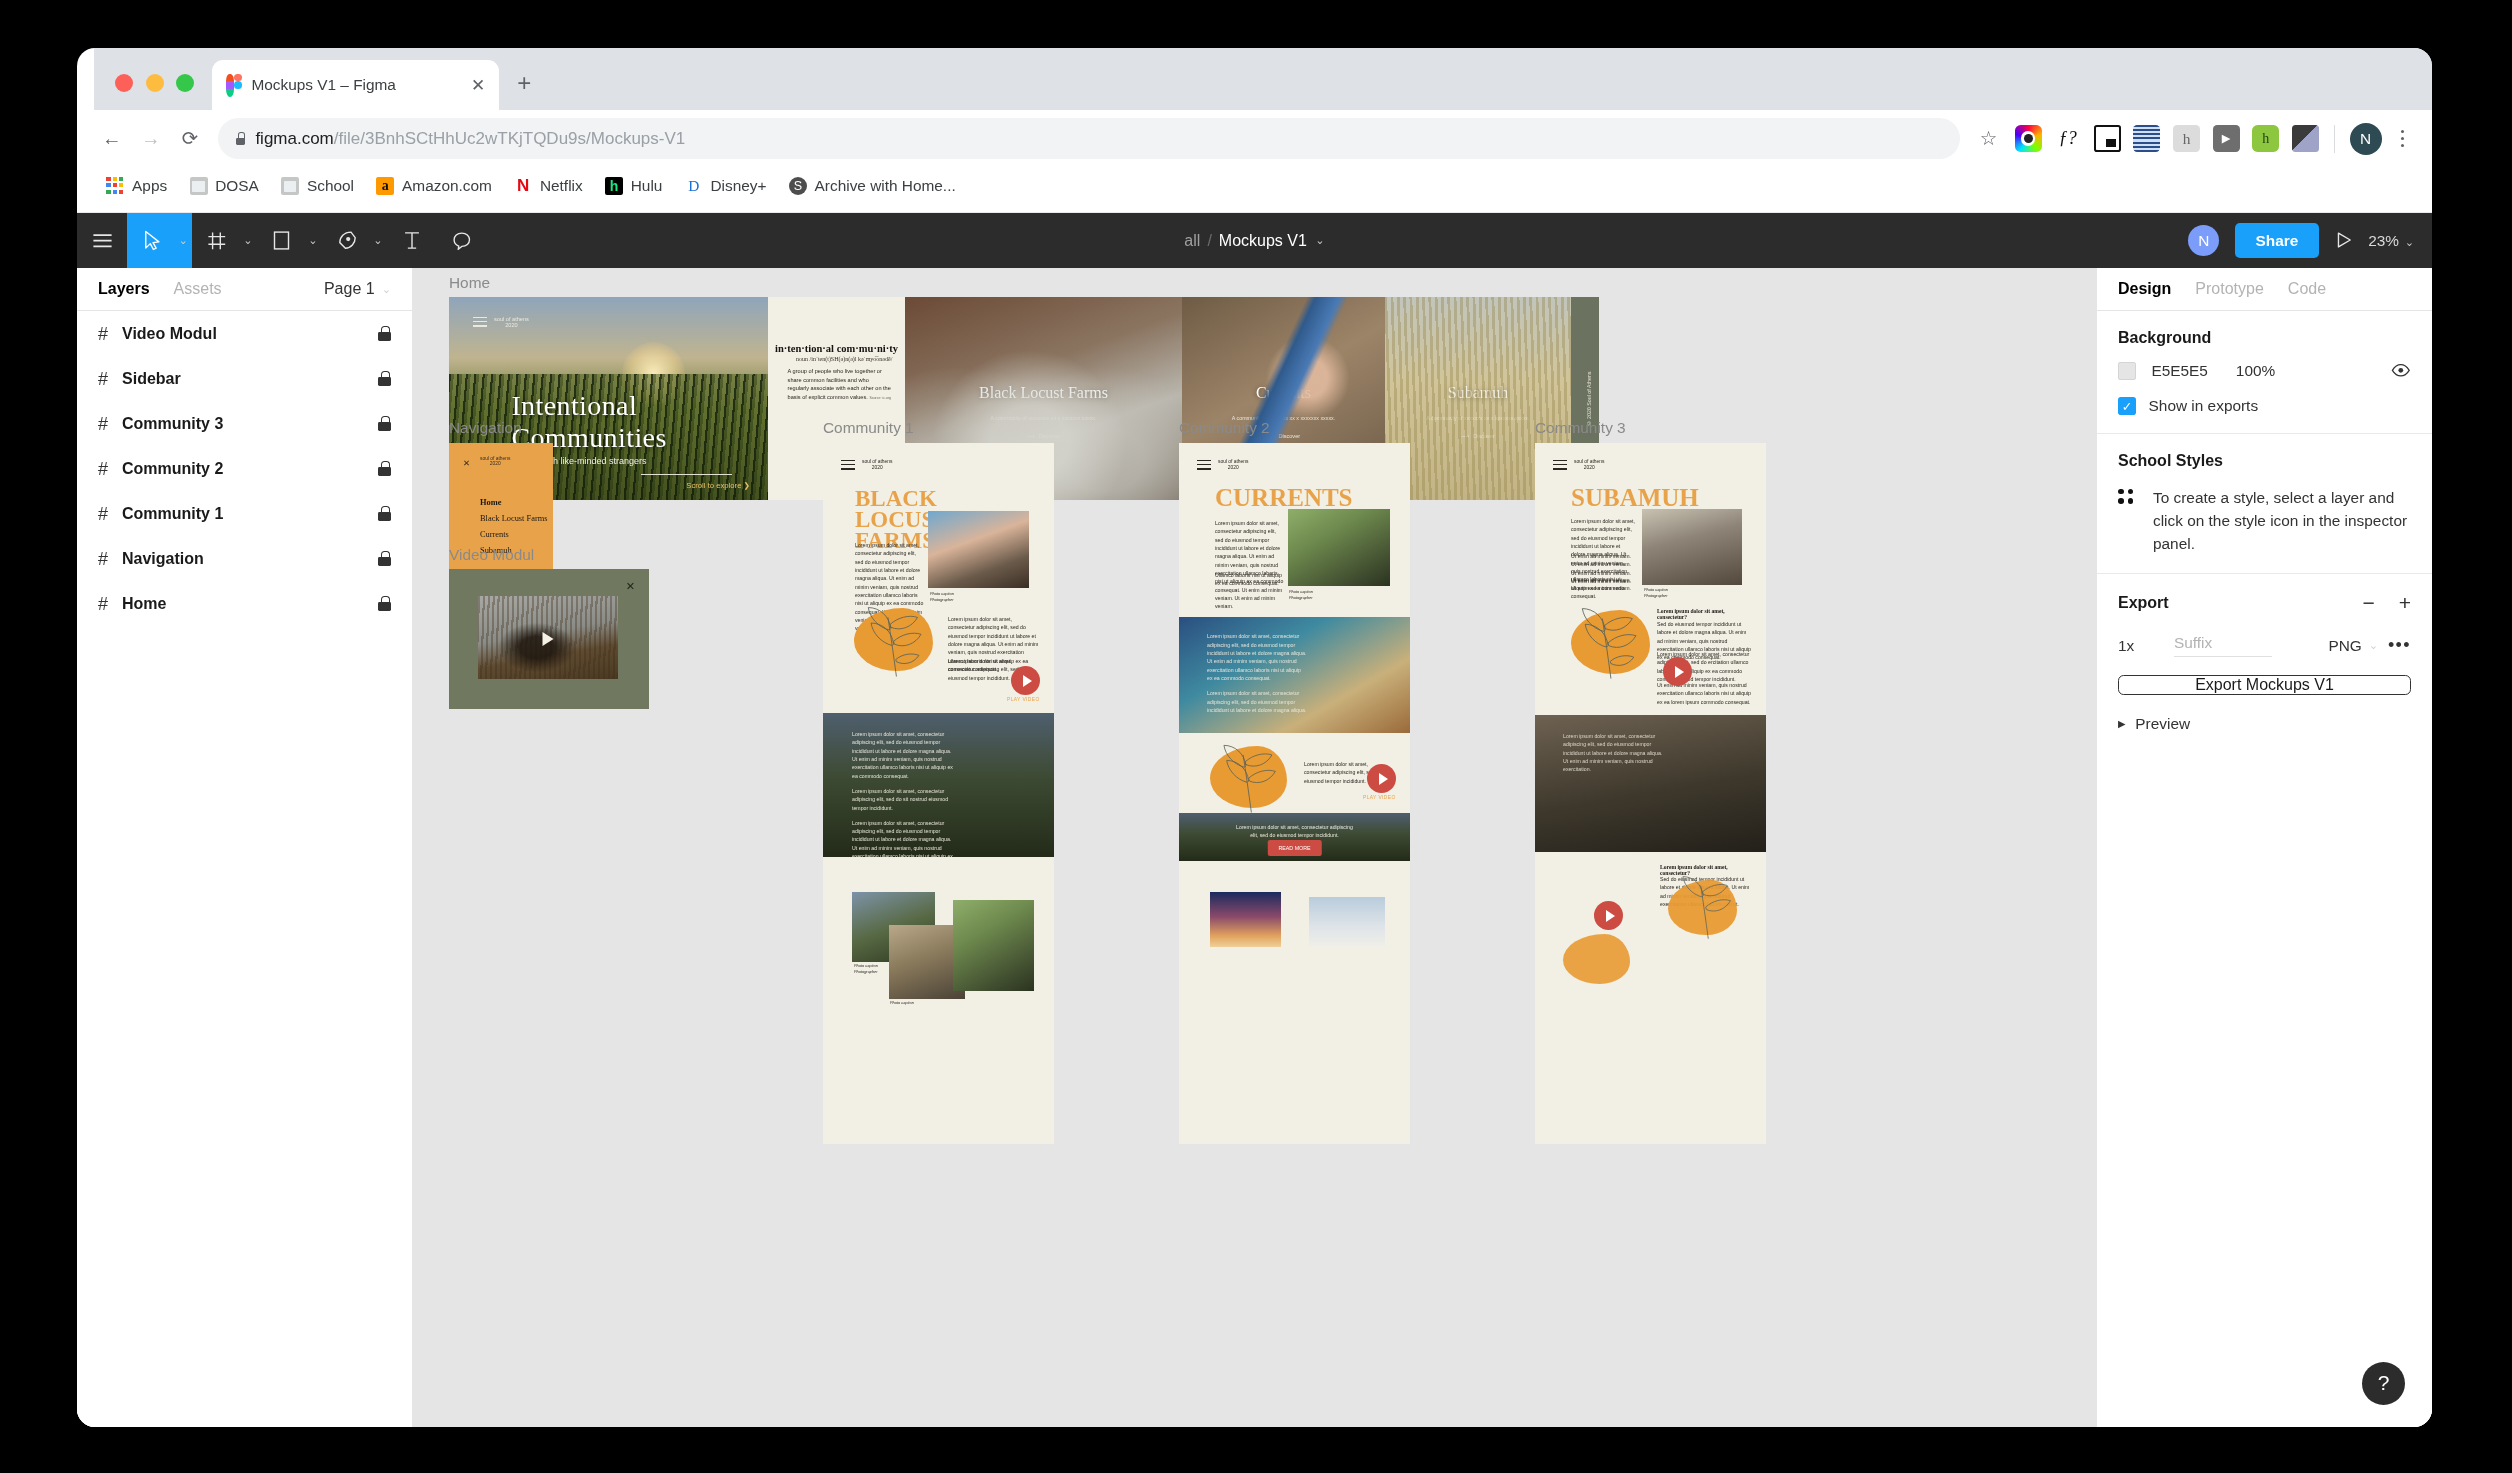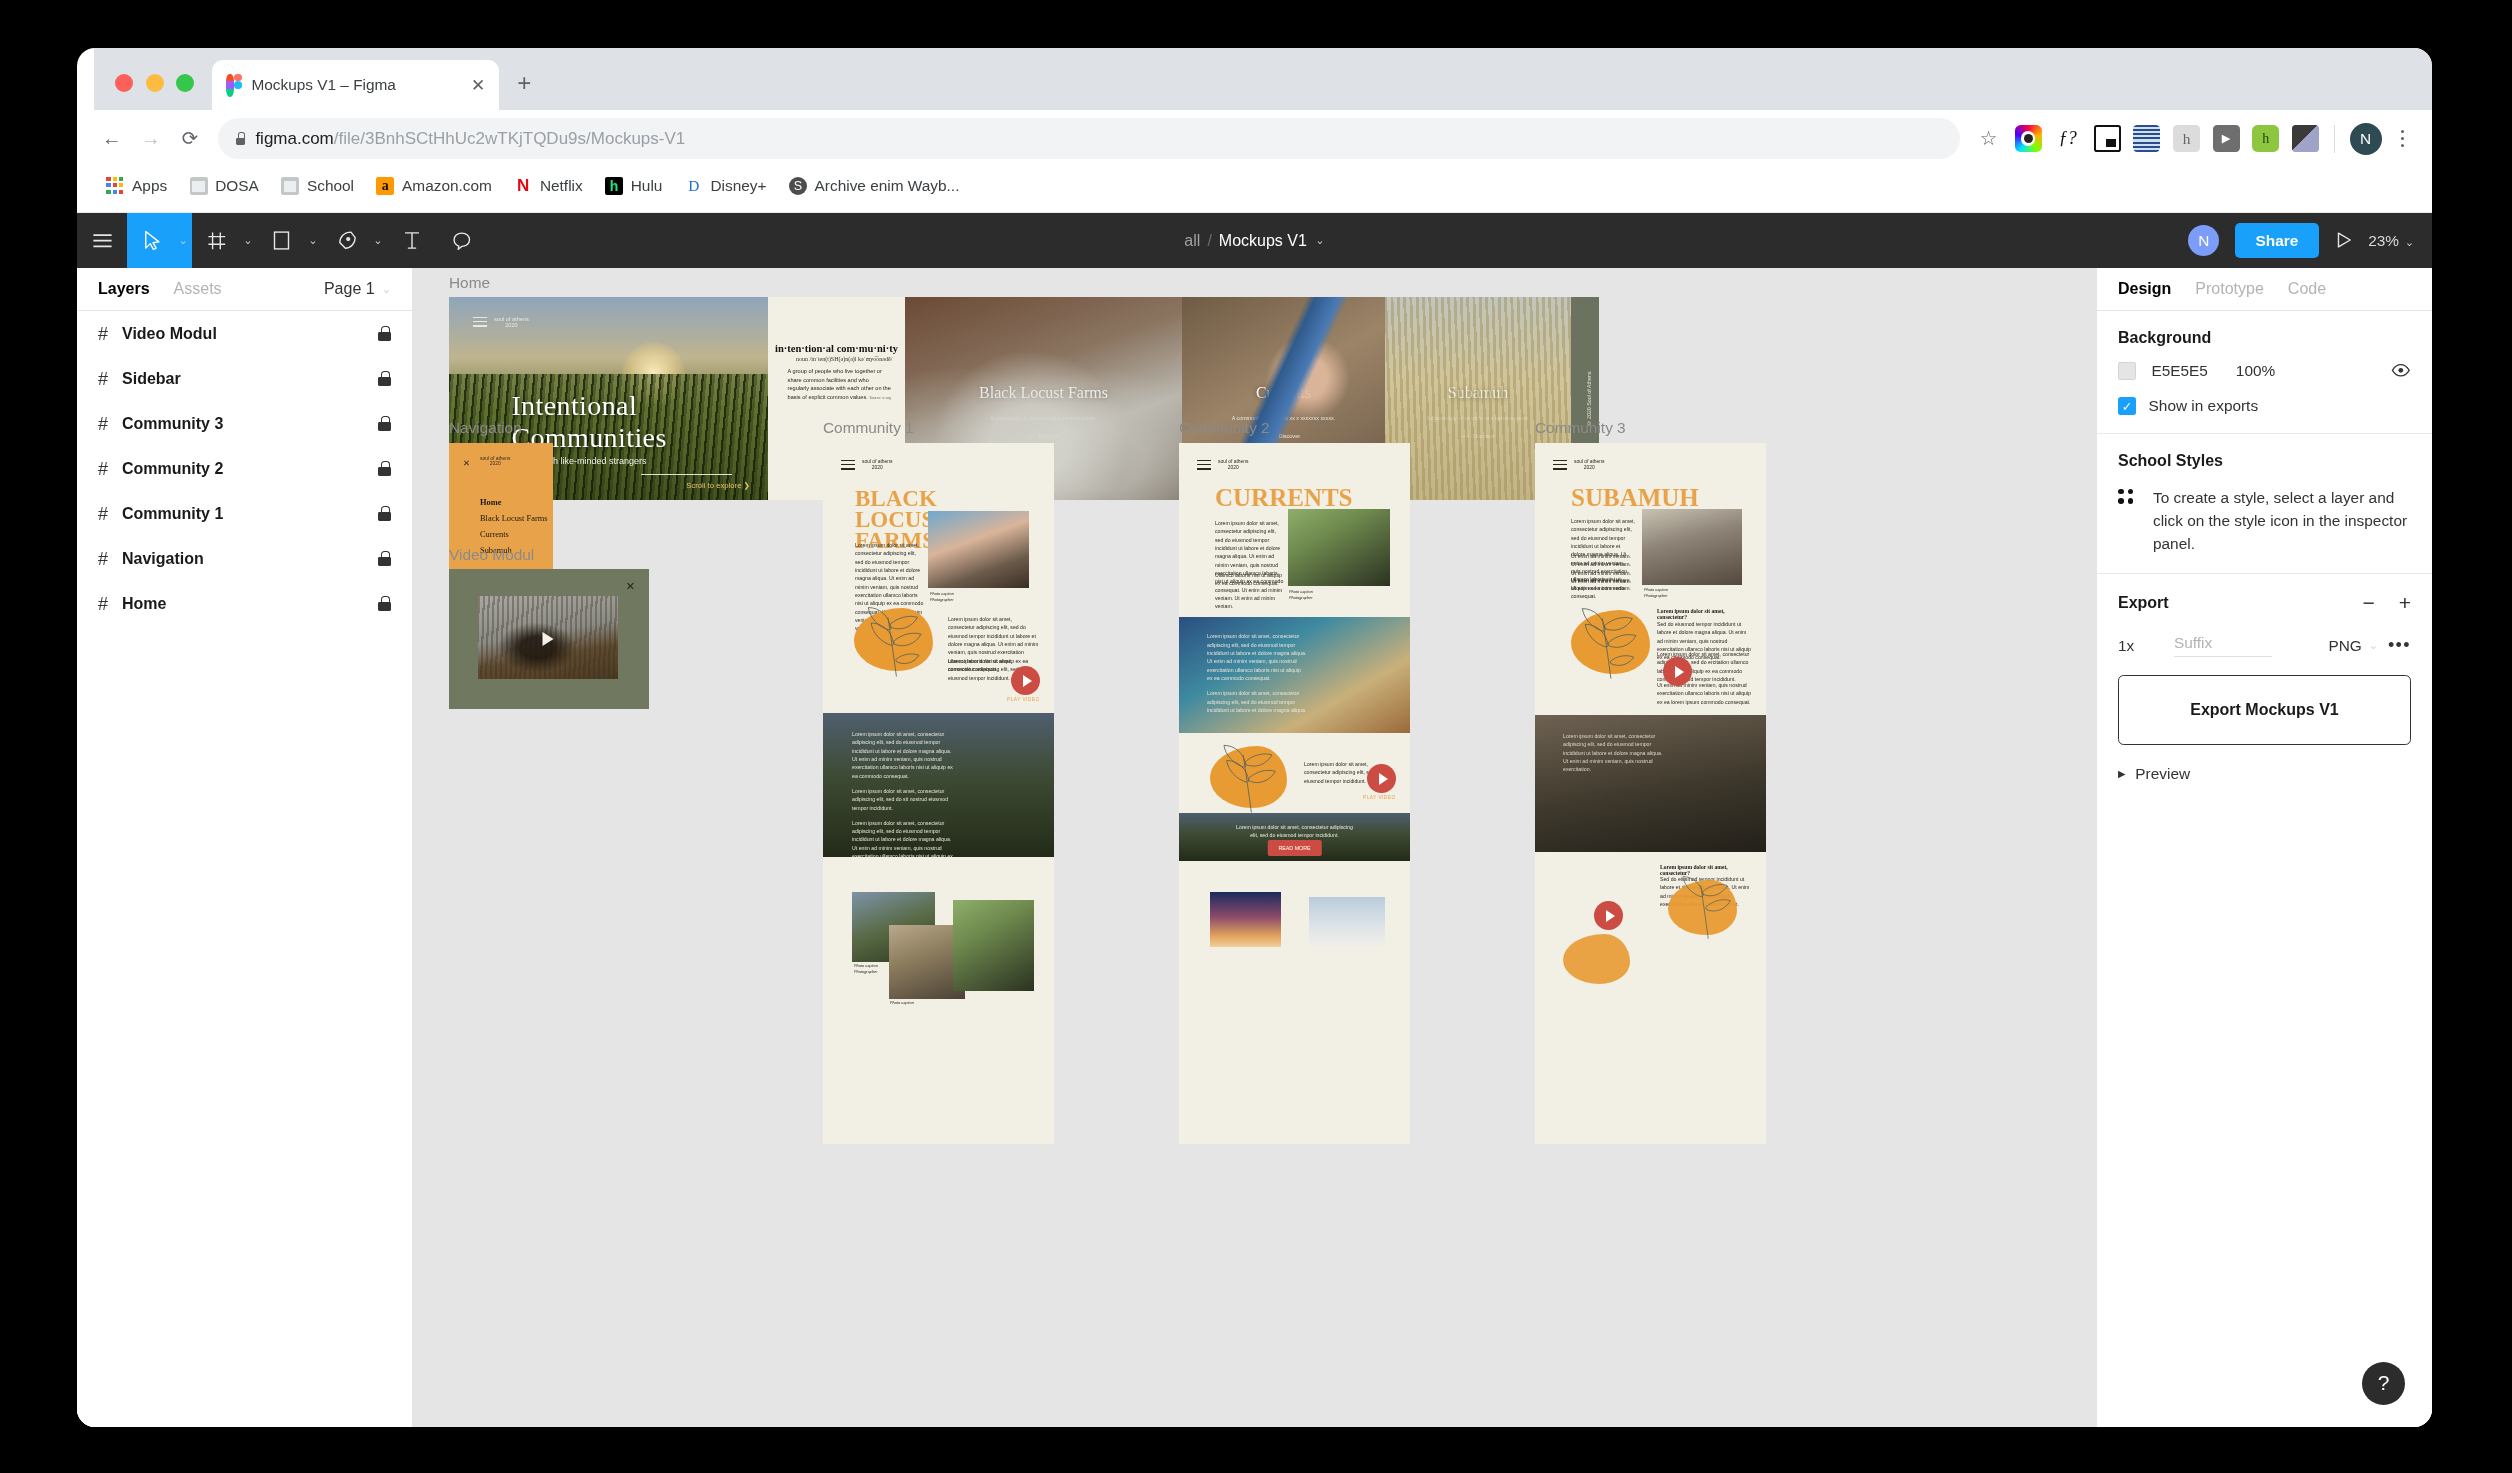--- a/index.html
+++ b/index.html
@@ -151,21 +151,21 @@
   .exp-head { display:flex; align-items:center; }
   .exp-head .rp-title { margin-bottom:0; }
   .exp-btns { margin-left:auto; display:flex; gap:24px; font-size:21px; color:#333; line-height:1;}
   .exp-btns span{cursor:pointer;}
   .exp-row { display:flex; align-items:center; margin:21px 0 18px 0;}
   .exp-scale { font-size:15.4px; color:#333; width:56px;}
   .exp-suffix { font-size:15.4px; color:#b3b3b3; border-bottom:0.7px solid #e0e0e0; padding-bottom:4.2px; width:98px;}
   .exp-fmt { font-size:15.4px; color:#333; margin-left:auto; margin-right:9.8px; display:flex; gap:5.6px; align-items:center; cursor:pointer;}
   .exp-more { font-size:18px; color:#333; letter-spacing:1.4px; cursor:pointer;}
   .exp-btn { width:100%; border:1.1px solid #333; border-radius:5.6px; background:#fff;
-             font-size:16px; color:#1a1a1a; padding:25px 0; cursor:pointer; font-family:"Liberation Sans",sans-serif;font-weight:bold;}
+             font-size:16px; color:#1a1a1a; padding:0 0; cursor:pointer; font-family:"Liberation Sans",sans-serif;}
   .preview-row { margin-top:19.6px; font-size:15.4px; color:#333; display:flex; align-items:center; gap:9.8px; cursor:pointer;}
 
   .help-btn { position:absolute; right:27px; bottom:22.4px; width:43px;height:43px;border-radius:50%;
               background:#2c2c2c;color:#fff;display:flex;align-items:center;justify-content:center;font-size:21px;cursor:pointer;}
 
   
   .frame-label { position:absolute; font-size:15.4px; color:#8a8a8a; }
   .frame { position:absolute; overflow:hidden; }
 
   
@@ -361,21 +361,21 @@
     <div class="bm">
       <span class="bm-ico ico-hulu">h</span>
       <span class="label">Hulu</span>
     </div>
     <div class="bm">
       <span class="bm-ico ico-disney">D</span>
       <span class="label">Disney+</span>
     </div>
     <div class="bm">
       <span class="bm-ico ico-archive">S</span>
-      <span class="label">Archive enim Wayb...</span>
+      <span class="label">Archive with Home...</span>
     </div>
   </div>
 
   <div id="figma">
 
     <div id="fig-toolbar">
       <span class="tb-btn">
         <svg width="21" height="15.4" viewBox="0 0 30 22">
             <g stroke="#e6e6e6" stroke-width="2.4">
               <line x1="2" y1="3" x2="28" y2="3"></line>

